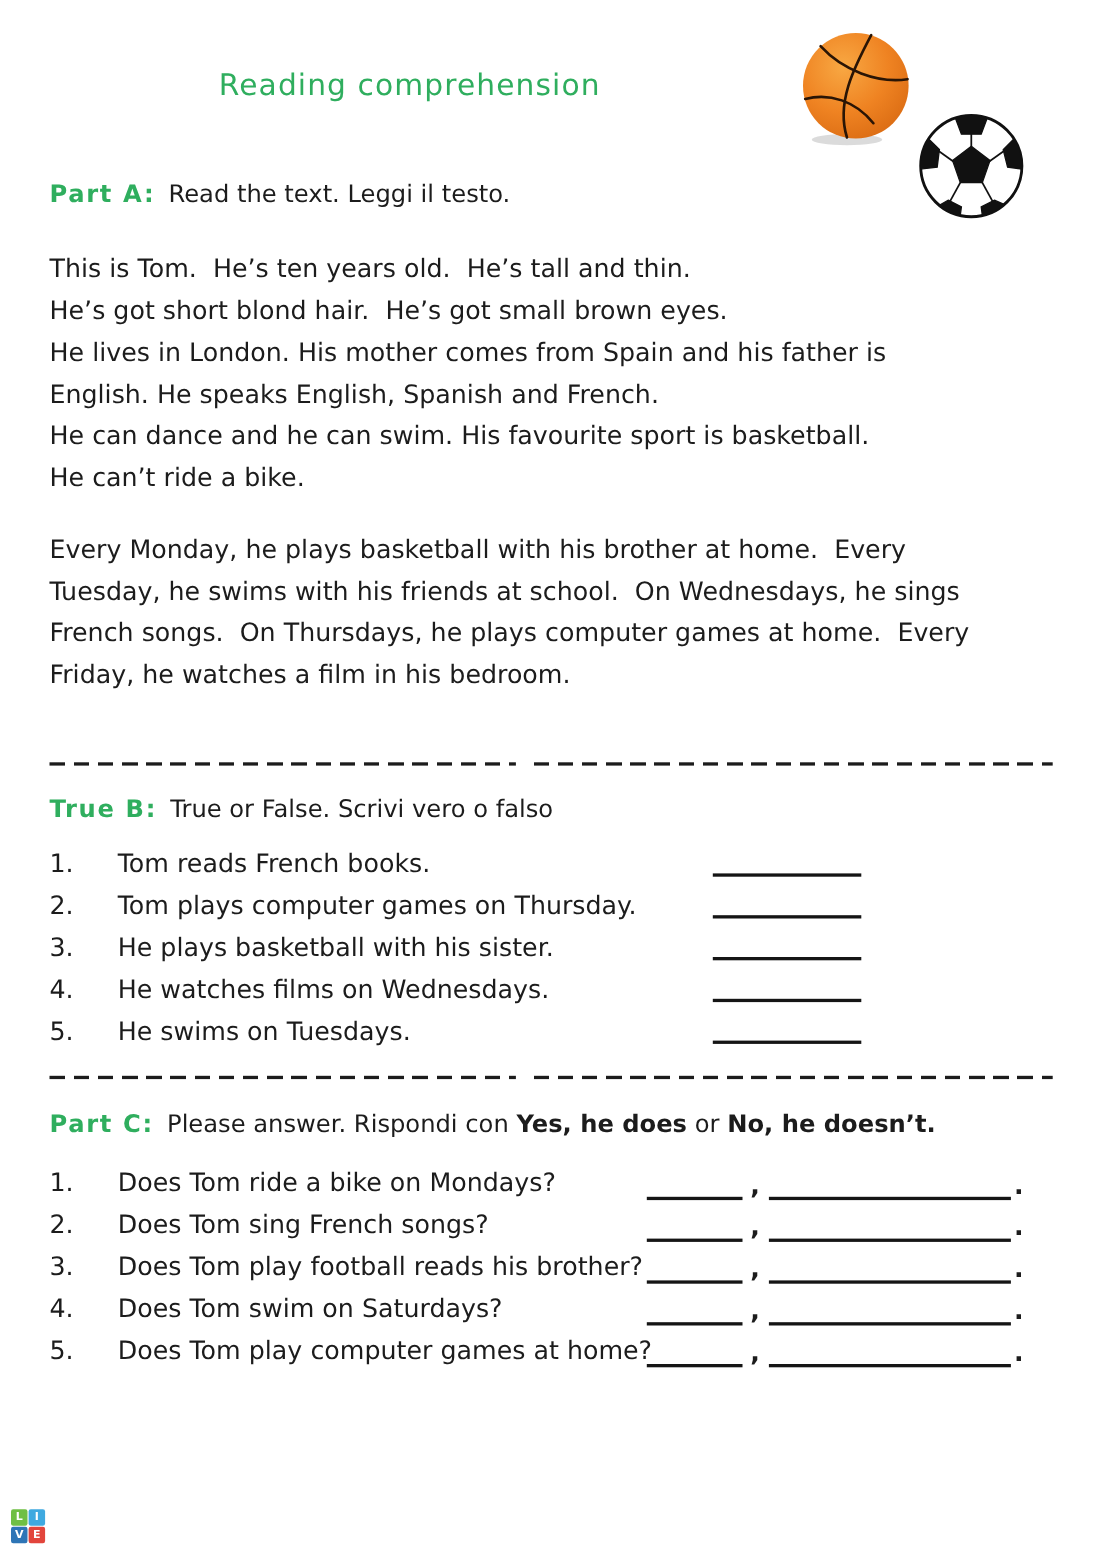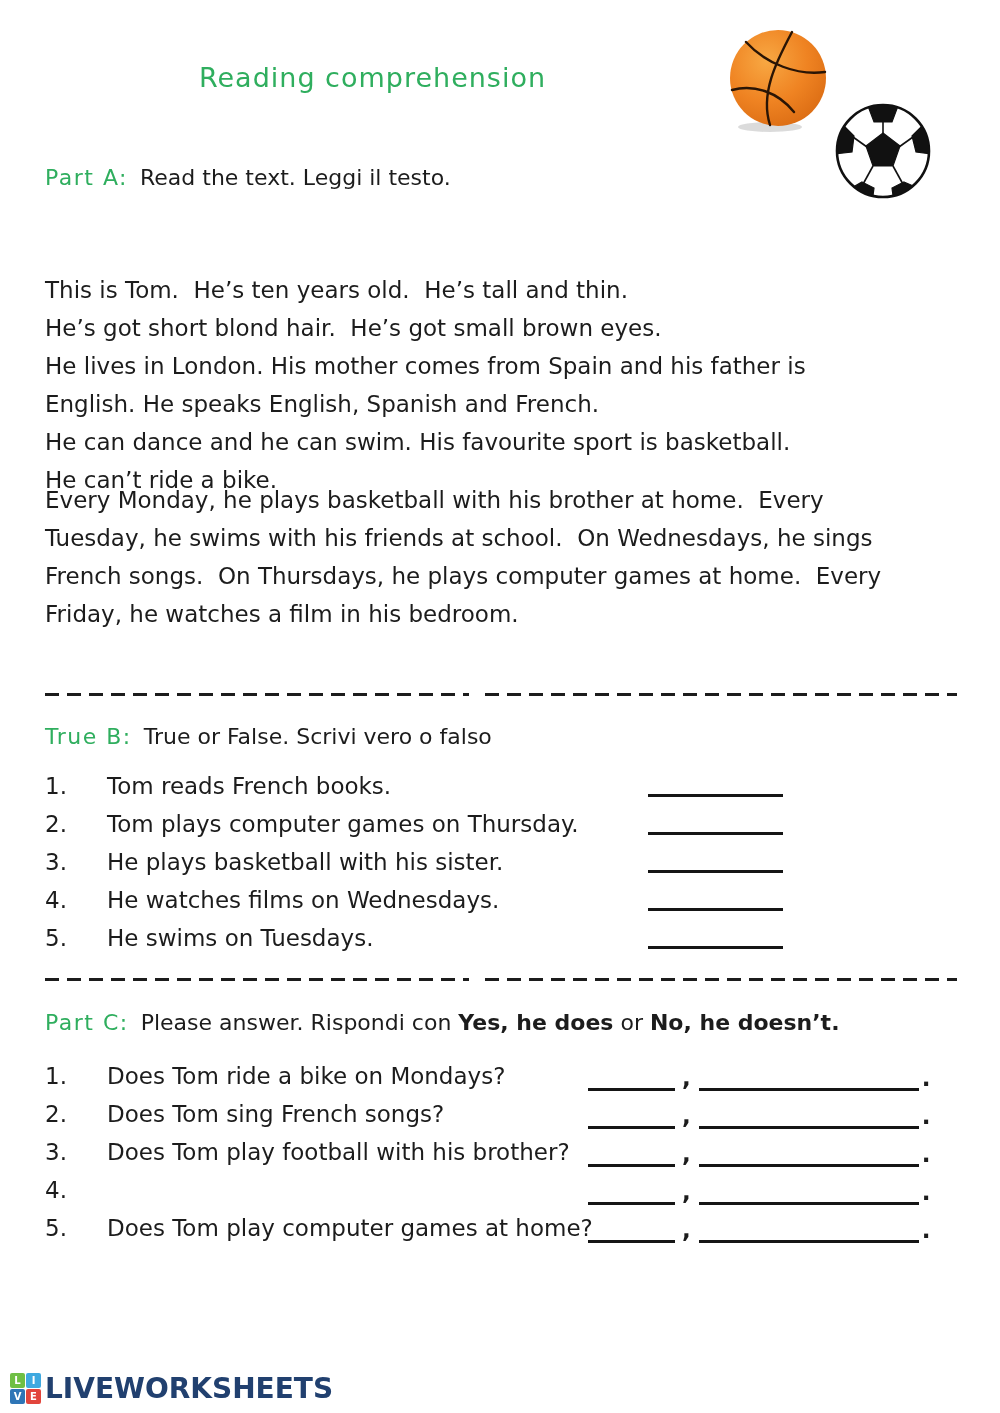--- a/index.html
+++ b/index.html
@@ -20,31 +20,31 @@
   }
 
   .ball { position:absolute; }
   .ball-basketball { left:726px; top:28px; width:106px; height:106px; }
   .ball-soccer     { left:832px; top:100px; width:102px; height:102px; }
 
   .section-heading { position:absolute; left:45px; font-size:22px; white-space:nowrap; }
   .heading-a { top:165px; }
   .heading-b { top:724px; }
   .heading-c { top:1010px; }
-  .part-label { color:#2fae5e; font-weight:normal; letter-spacing:1.5px; margin-right:12px; }
+  .part-label { color:#2fae5e; font-weight:bold; letter-spacing:1.5px; margin-right:12px; }
   .seg { margin-right:7px; }
   .seg-italic { }
   .seg-bold-italic { font-weight:bold; }
 
   .reading-paragraph {
     position:absolute; left:45px; width:925px;
     font-size:23px; line-height:38px;
     white-space:pre-wrap;
   }
-  .paragraph-1 { top:226px;margin-top:45px; }
+  .paragraph-1 { top:226px; }
   .paragraph-2 { top:481px; }
 
   .divider {
     position:absolute; left:45px; width:912px; height:3px;
     display:flex; gap:16px;
   }
   .divider-1 { top:693px; }
   .divider-2 { top:978px; }
   .divider .dash-seg {
     height:3px;
@@ -224,30 +224,31 @@
     <span class="q-text">Does Tom sing French songs?</span>
     <span class="pc-answers">
       <span class="pc-blank pc-blank-short"></span>
       <span class="pc-comma">,</span>
       <span class="pc-blank pc-blank-long"></span>
       <span class="pc-period">.</span>
     </span>
   </div>
   <div class="q-row">
     <span class="q-num">3.</span>
-    <span class="q-text">Does Tom play football with his brother?</span>
+    <span class="q-text">Does Tom play football reads his brother?</span>
     <span class="pc-answers">
       <span class="pc-blank pc-blank-short"></span>
       <span class="pc-comma">,</span>
       <span class="pc-blank pc-blank-long"></span>
       <span class="pc-period">.</span>
     </span>
   </div>
   <div class="q-row">
     <span class="q-num">4.</span>
+    <span class="q-text">Does Tom swim on Saturdays?</span>
     <span class="pc-answers">
       <span class="pc-blank pc-blank-short"></span>
       <span class="pc-comma">,</span>
       <span class="pc-blank pc-blank-long"></span>
       <span class="pc-period">.</span>
     </span>
   </div>
   <div class="q-row">
     <span class="q-num">5.</span>
     <span class="q-text">Does Tom play computer games at home?</span>
@@ -260,14 +261,13 @@
   </div>
 </div>
 
 <div class="footer">
   <span class="logo-grid">
     <span class="logo-cell cell-l">L</span>
     <span class="logo-cell cell-i">I</span>
     <span class="logo-cell cell-v">V</span>
     <span class="logo-cell cell-e">E</span>
   </span>
-  <span class="brand-wordmark">LIVEWORKSHEETS</span>
 </div>
 
 </body></html>

